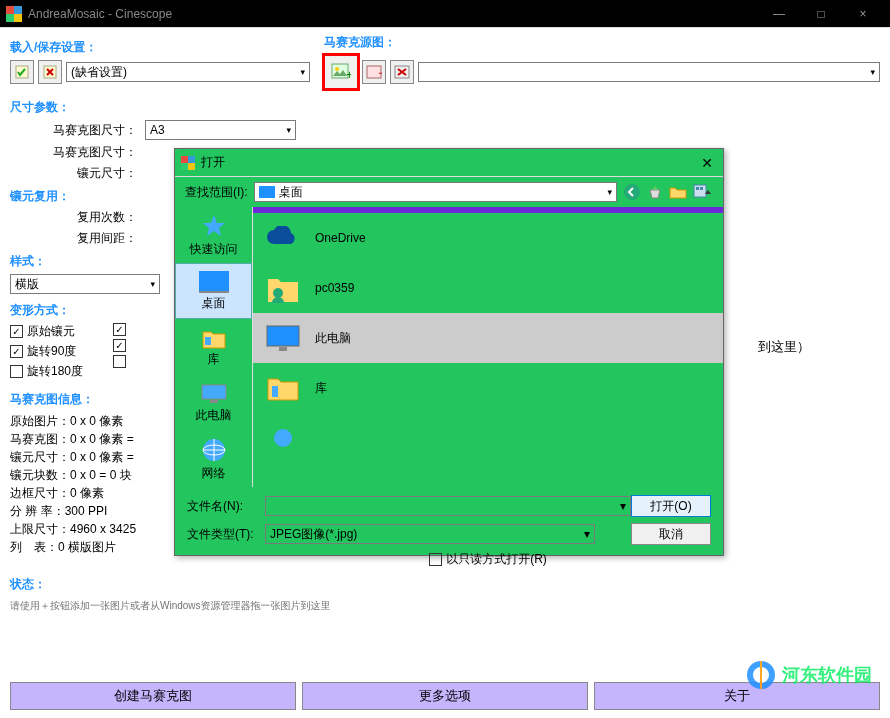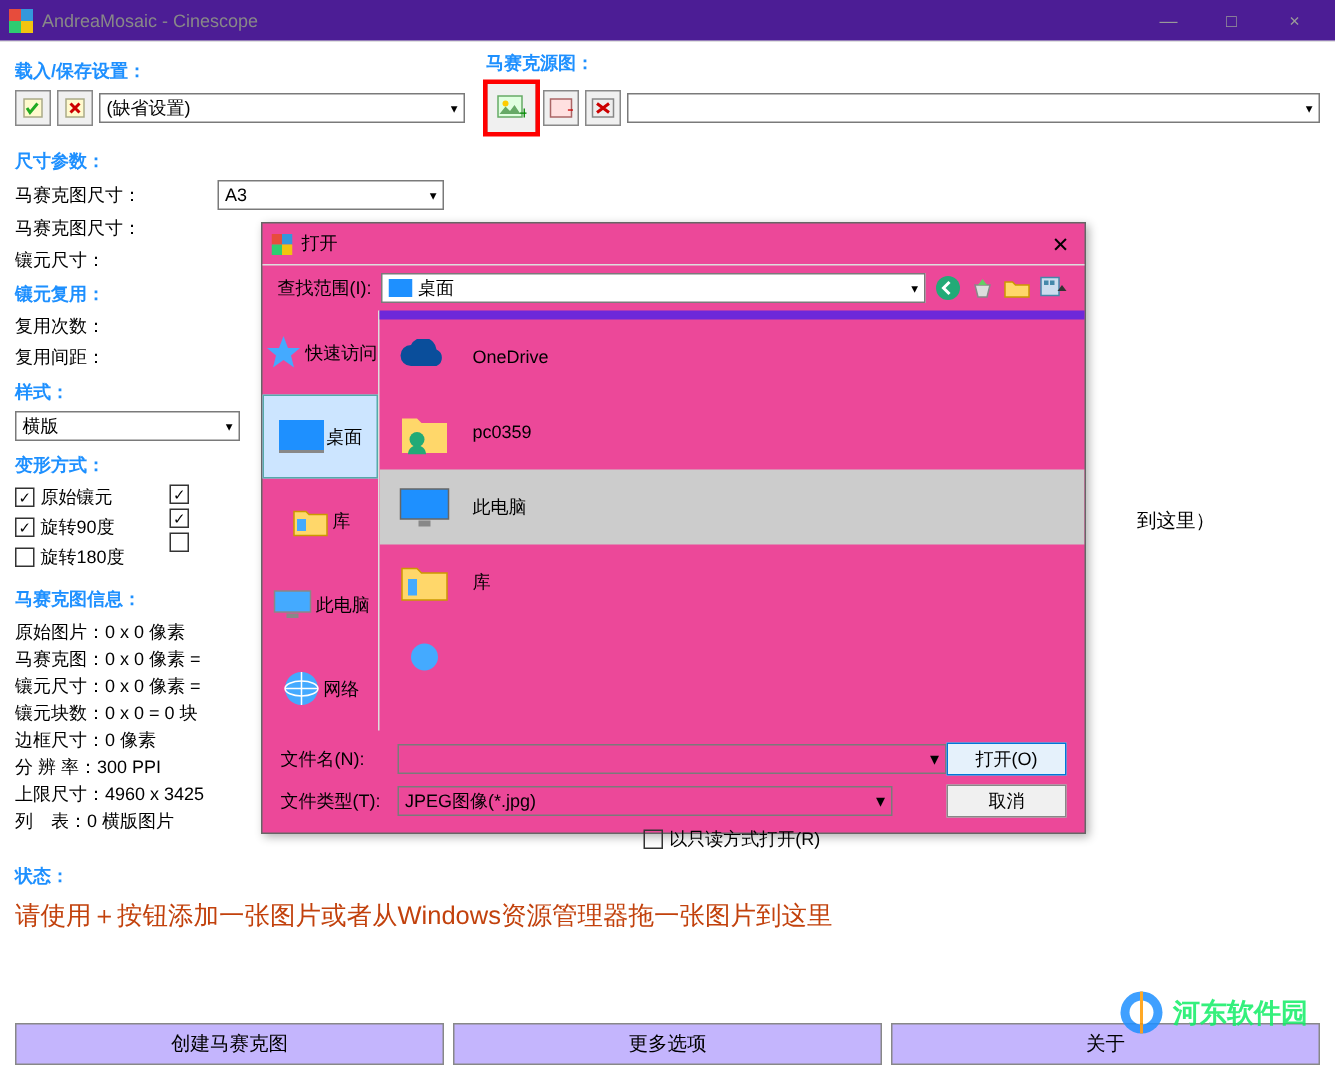--- a/index.html
+++ b/index.html
@@ -1,52 +1,52 @@
 <!DOCTYPE html>
 <html><head>
 <meta charset="utf-8">
 <style>
 * { box-sizing: border-box; margin: 0; padding: 0; font-family: "Microsoft YaHei", "SimSun", sans-serif; font-size: 12px; }
 body { background: #fff; width: 890px; height: 718px; overflow: hidden; position: relative; }
 
-.titlebar { height: 28px; background: #4c1d95; border-bottom: 1px solid #e0e0e0; display: flex; align-items: center; padding: 0 6px; }
+.titlebar { height: 28px; background: #000000; border-bottom: 1px solid #e0e0e0; display: flex; align-items: center; padding: 0 6px; }
 .titlebar .appicon { width: 16px; height: 16px; margin-right: 6px; display: inline-flex; }
 .titlebar .title { color: #888; font-size: 12px; }
 .titlebar .wincontrols { margin-left: auto; display: flex; }
 .titlebar .wincontrols div { width: 42px; height: 28px; display: flex; align-items: center; justify-content: center; color: #999; }
 
 .content { padding: 6px 10px; }
 
 .section-label { color: #1e90ff; font-weight: bold; margin-bottom: 4px; display: block; }
 .row { display: flex; align-items: center; margin-bottom: 4px; }
-.field-label { width: 135px; padding-right: 8px; }
+.field-label { width: 135px; text-align: right; padding-right: 8px; }
 .select { border: 1px solid #7a7a7a; background: #fff; height: 20px; padding: 0 4px; display: flex; align-items: center; justify-content: space-between; }
 .select .arrow { font-size: 9px; color: #000; }
 
 .toprow { display: flex; gap: 6px; }
 .iconbtn { width: 24px; height: 24px; border: 1px solid #888; background: #f0f0f0; display: flex; align-items: center; justify-content: center; }
 .iconbtn.highlight { outline: 3px solid red; outline-offset: -1px; }
 
 .checkbox-row { display: flex; align-items: center; gap: 4px; margin-bottom: 3px; }
 .checkbox { width: 13px; height: 13px; border: 1px solid #333; display: inline-flex; align-items: center; justify-content: center; font-size: 10px; }
 
 .info-line { font-size: 12px; line-height: 1.5; }
-.status-text { color: #c2410c; font-size: 17px; margin-top: 6px; }
+.status-text { color: #737373; font-size: 10px; margin-top: 6px; }
 
 .bottombar { position: absolute; bottom: 8px; left: 10px; right: 10px; display: flex; gap: 6px; }
 .bigbtn { flex: 1; height: 28px; border: 1px solid #888; background: #c4b5fd; display: flex; align-items: center; justify-content: center; font-size: 13px; }
 
-.dialog { position: absolute; left: 174px; top: 148px; width: 550px; height: 408px; background: #ec4899; border: 1px solid #666; box-shadow: 2px 2px 6px rgba(0,0,0,0.3); }
+.dialog { position: absolute; left: 174px; top: 148px; width: 550px; height: 408px; background: #22c55e; border: 1px solid #666; box-shadow: 2px 2px 6px rgba(0,0,0,0.3); }
 .dlg-title { height: 28px; display: flex; align-items: center; padding: 0 6px; border-bottom: 1px solid #ddd; }
 .dlg-title .title { margin-left: 6px; }
 .dlg-title .close { margin-left: auto; width: 20px; text-align: center; font-size: 14px; }
 .dlg-toolbar { height: 30px; display: flex; align-items: center; padding: 0 10px; gap: 6px; }
 .dlg-body { display: flex; height: 280px; }
 .dlg-sidebar { width: 78px; border-right: 1px solid #ddd; display: flex; flex-direction: column; }
-.sb-item { height: 56px; display: flex; flex-direction: row; align-items: center; justify-content: center; gap: 2px; font-size: 11px; }
+.sb-item { height: 56px; display: flex; flex-direction: column; align-items: center; justify-content: center; gap: 2px; font-size: 11px; }
 .sb-item.sel { background: #cce5ff; border: 1px solid #5aa; }
 .dlg-filelist { flex: 1; overflow: hidden; border-top: 6px solid #6d28d9; }
 .file-row { display: flex; align-items: center; height: 50px; padding: 0 12px; gap: 14px; }
 .file-row.sel { background: #ccc; }
 .file-icon { width: 36px; height: 36px; display: flex; align-items: center; justify-content: center; }
 .dlg-bottom { padding: 8px 12px; }
 .dlg-brow { display: flex; align-items: center; margin-bottom: 6px; justify-content: center; }
 .dlg-brow .lbl { width: 78px; }
 .dlg-brow .inp { flex: 1; height: 20px; border: 1px solid #7a7a7a; display: flex; align-items: center; justify-content: space-between; padding: 0 4px; }
 .dlg-brow .btn { width: 80px; height: 22px; border: 1px solid #0078d7; background: #e5f1fb; display: flex; align-items: center; justify-content: center; }

